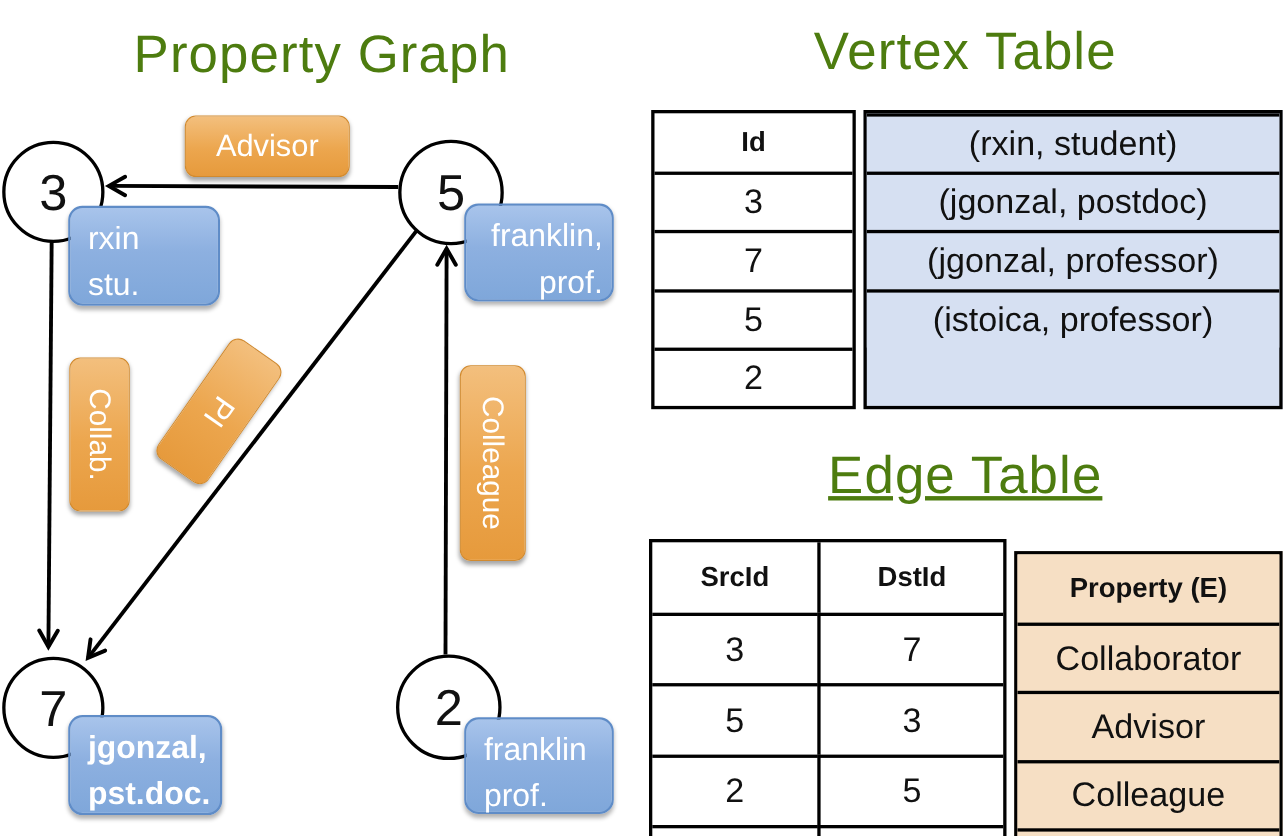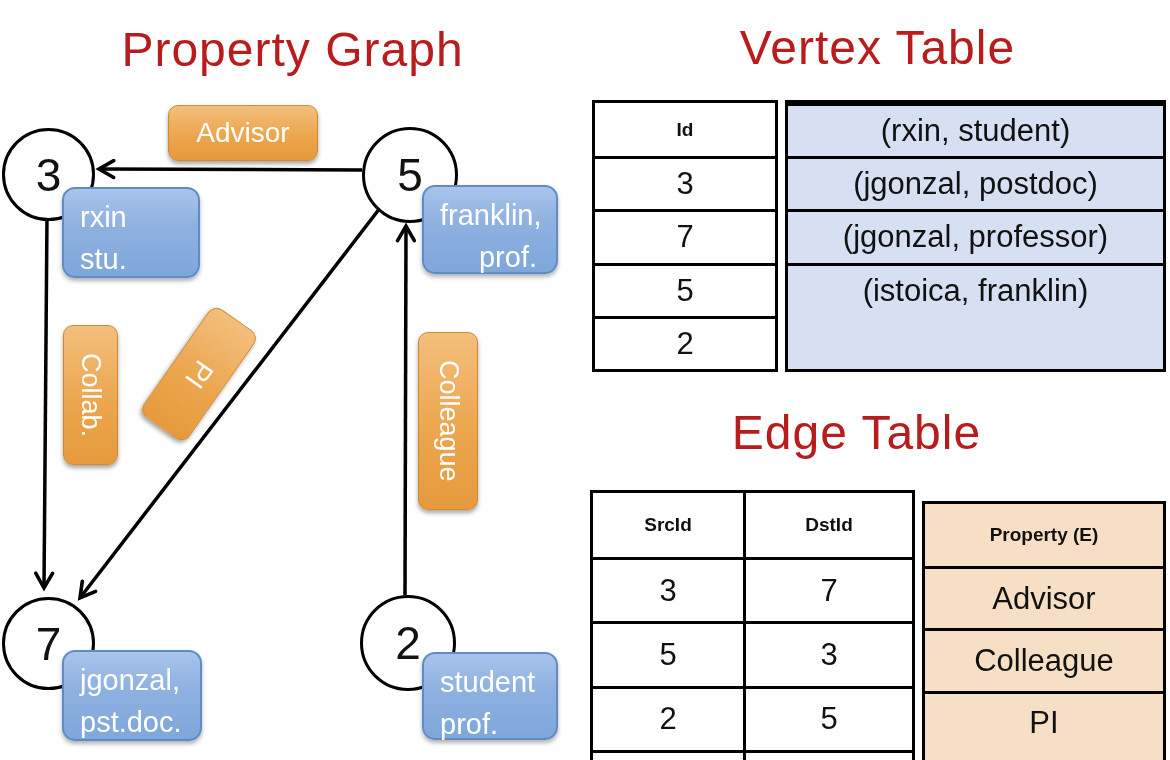--- a/index.html
+++ b/index.html
@@ -3,54 +3,54 @@
 <meta charset="utf-8">
 <style>
   html,body{margin:0;padding:0;background:#fff;}
   #stage{
     position:relative;width:1170px;height:760px;overflow:hidden;
     font-family:"Liberation Sans","DejaVu Sans",sans-serif;
     background:#fff;color:#1c1c1c;
   }
   .abs{position:absolute;}
   .title{
-    text-align:center;font-size:48px;letter-spacing:1px;color:#b91c1c;
+    text-align:center;font-size:48px;letter-spacing:1px;color:#4d7c0f;
     white-space:nowrap;
   }
   
   .vertex{
     position:absolute;border:3.5px solid #000;border-radius:50%;
     background:#fff;display:flex;align-items:center;justify-content:center;
     font-size:46px;color:#111;
   }
   .vlabel{
     position:absolute;border-radius:13px;color:#fff;
     background:linear-gradient(180deg,#a8c4eb 0%,#8db0e0 45%,#7fa7da 100%);
     border:2px solid #5f8cc7;box-shadow:0 3px 4px rgba(0,0,0,0.30);
-    font-size:29px;line-height:1.45;padding:7px 19px 0 16px;box-sizing:border-box;
+    font-size:29px;line-height:1.45;padding:7px 8px 0 16px;box-sizing:border-box;
   }
   .pill{
     position:absolute;color:#fff;border-radius:10px;
     background:linear-gradient(180deg,#f3bf7d 0%,#eca64e 55%,#e69a3c 100%);
     border:1.5px solid #d18a2f;box-shadow:0 3px 4px rgba(0,0,0,0.35);
     display:flex;align-items:center;justify-content:center;
     font-size:28px;box-sizing:border-box;
   }
   .pill.vertical{writing-mode:vertical-rl;text-orientation:mixed;}
   .pill.tilted{transform:rotate(35deg);}
   
   .tbox{
     position:absolute;border:3px solid #000;box-sizing:border-box;
     display:grid;background:#fff;
   }
   .tcell{
     display:flex;align-items:center;justify-content:center;
     font-size:31px;color:#111;box-sizing:border-box;
   }
-  .tcell.hdr{font-weight:bold;font-size:19px;}
+  .tcell.hdr{font-weight:bold;font-size:25px;}
   .rowline{border-top:3px solid #000;}
   .colline{border-left:3px solid #000;}
   .bluecol{background:#d6e0f2;}
   .tancol{background:#f6dfc4;}
 </style>
 </head>
 <body>
 
 <div id="stage">
 
@@ -82,26 +82,26 @@
   </div>
 
   <div class="vlabel" style="left:62px;top:187px;width:138px;height:91px;">
     <div>rxin</div>
     <div>stu.</div>
   </div>
   <div class="vlabel" style="left:422px;top:185px;width:136px;height:89px;text-align:right;">
     <div>franklin,</div>
     <div>prof.</div>
   </div>
-  <div class="vlabel" style="left:62px;top:650px;width:140px;height:91px;">
+  <div class="vlabel" style="left:62px;top:650px;width:140px;height:91px;font-weight:bold;">
     <div>jgonzal,</div>
     <div>pst.doc.</div>
   </div>
   <div class="vlabel" style="left:422px;top:652px;width:136px;height:88px;">
-    <div>student</div>
+    <div>franklin</div>
     <div>prof.</div>
   </div>
 
   <div class="pill" style="left:168px;top:105px;width:150px;height:56px;">Advisor</div>
   <div class="pill vertical" style="left:63px;top:325px;width:55px;height:140px;font-size:27px;">Collab.</div>
   <div class="pill vertical tilted" style="left:171px;top:308px;width:56px;height:132px;">PI</div>
   <div class="pill vertical" style="left:418px;top:332px;width:60px;height:178px;font-size:27px;">Colleague</div>
 
   <div class="abs title" style="left:585px;top:20px;width:585px;">Vertex Table</div>
 
@@ -110,38 +110,39 @@
     <div class="tcell rowline">3</div>
     <div class="tcell rowline">7</div>
     <div class="tcell rowline">5</div>
     <div class="tcell rowline">2</div>
   </div>
 
   <div class="tbox bluecol" style="left:785px;top:100px;width:381px;height:272px;grid-template-rows:repeat(5,1fr);">
     <div class="tcell rowline bluecol">(rxin, student)</div>
     <div class="tcell rowline bluecol">(jgonzal, postdoc)</div>
     <div class="tcell rowline bluecol">(jgonzal, professor)</div>
-    <div class="tcell rowline bluecol">(istoica, franklin)</div>
+    <div class="tcell rowline bluecol">(istoica, professor)</div>
   </div>
 
-  <div class="abs title" style="left:564px;top:405px;width:585px;">Edge Table</div>
+  <div class="abs title" style="left:585px;top:405px;width:585px;text-decoration:underline;">Edge Table</div>
 
   <div class="tbox" style="left:590px;top:490px;width:325px;height:327px;grid-template-columns:150px 1fr;grid-template-rows:repeat(5,1fr);">
     <div class="tcell hdr">SrcId</div>
     <div class="tcell hdr colline">DstId</div>
     <div class="tcell rowline">3</div>
     <div class="tcell rowline colline">7</div>
     <div class="tcell rowline">5</div>
     <div class="tcell rowline colline">3</div>
     <div class="tcell rowline">2</div>
     <div class="tcell rowline colline">5</div>
     <div class="tcell rowline">5</div>
     <div class="tcell rowline colline">7</div>
   </div>
 
   <div class="tbox tancol" style="left:922px;top:501px;width:244px;height:317px;grid-template-rows:repeat(5,1fr);">
     <div class="tcell hdr tancol">Property (E)</div>
+    <div class="tcell rowline tancol">Collaborator</div>
     <div class="tcell rowline tancol">Advisor</div>
     <div class="tcell rowline tancol">Colleague</div>
     <div class="tcell rowline tancol">PI</div>
   </div>
 
 </div>
 
 </body></html>

